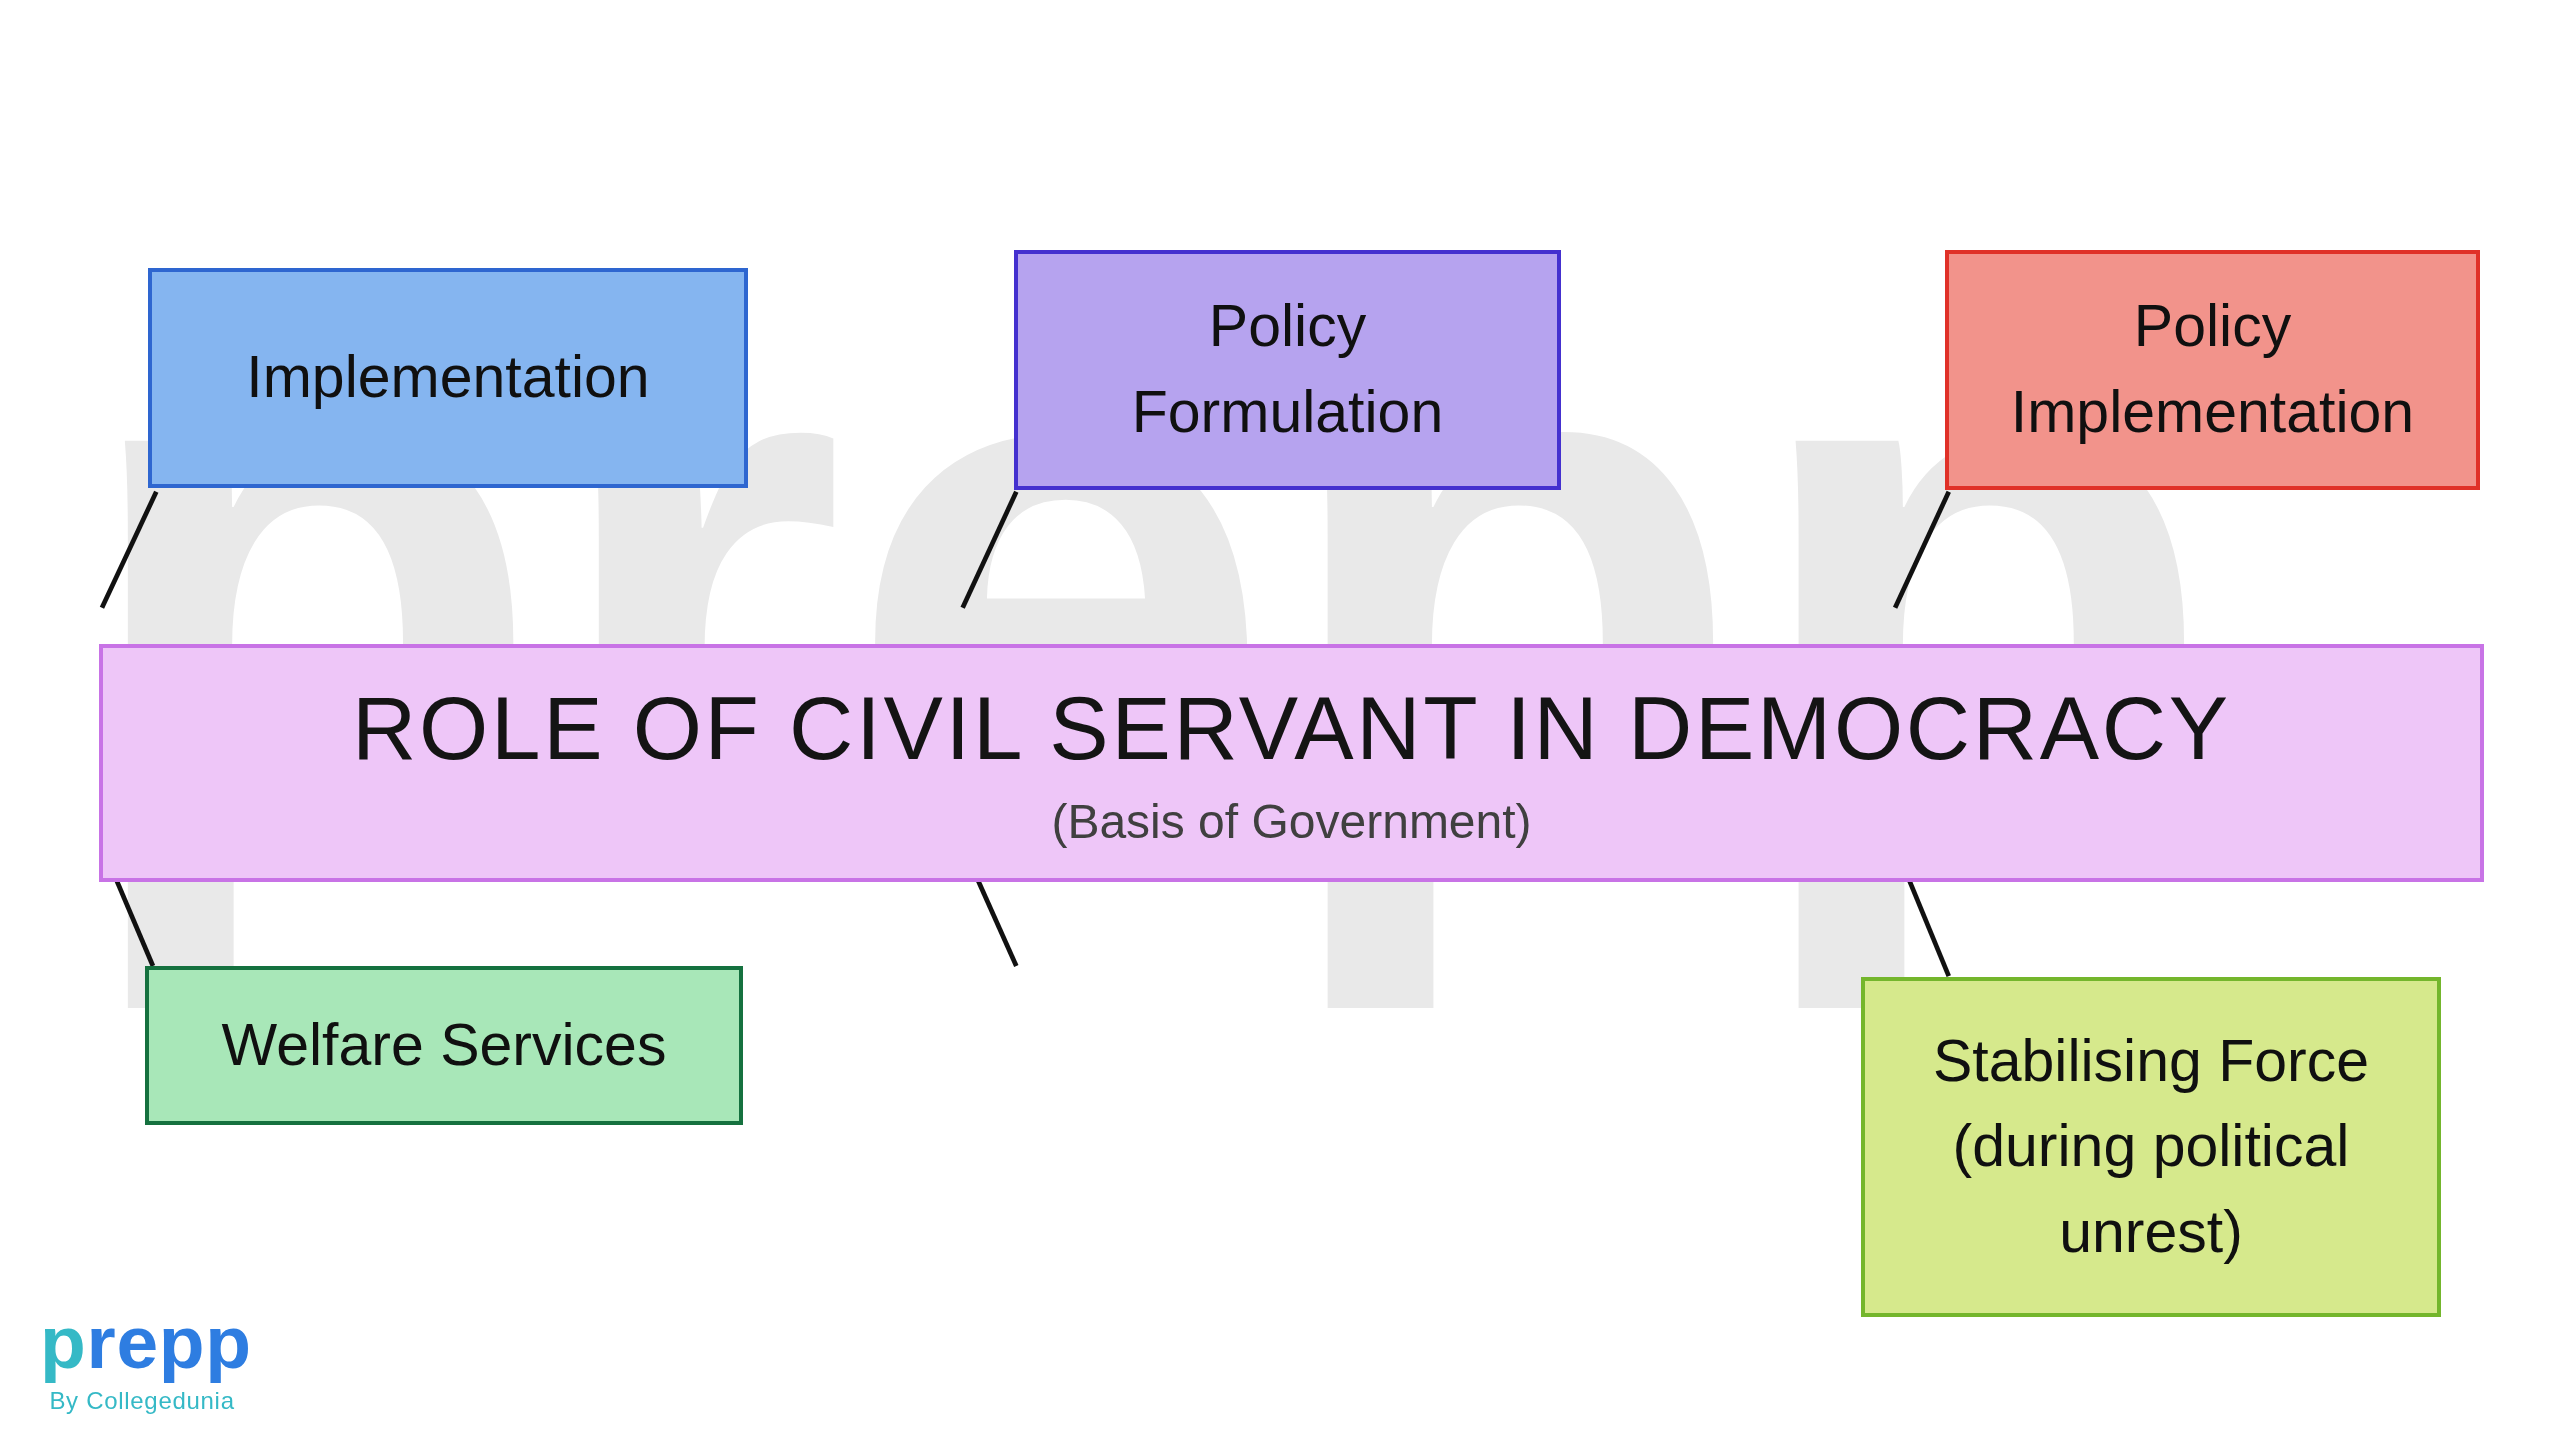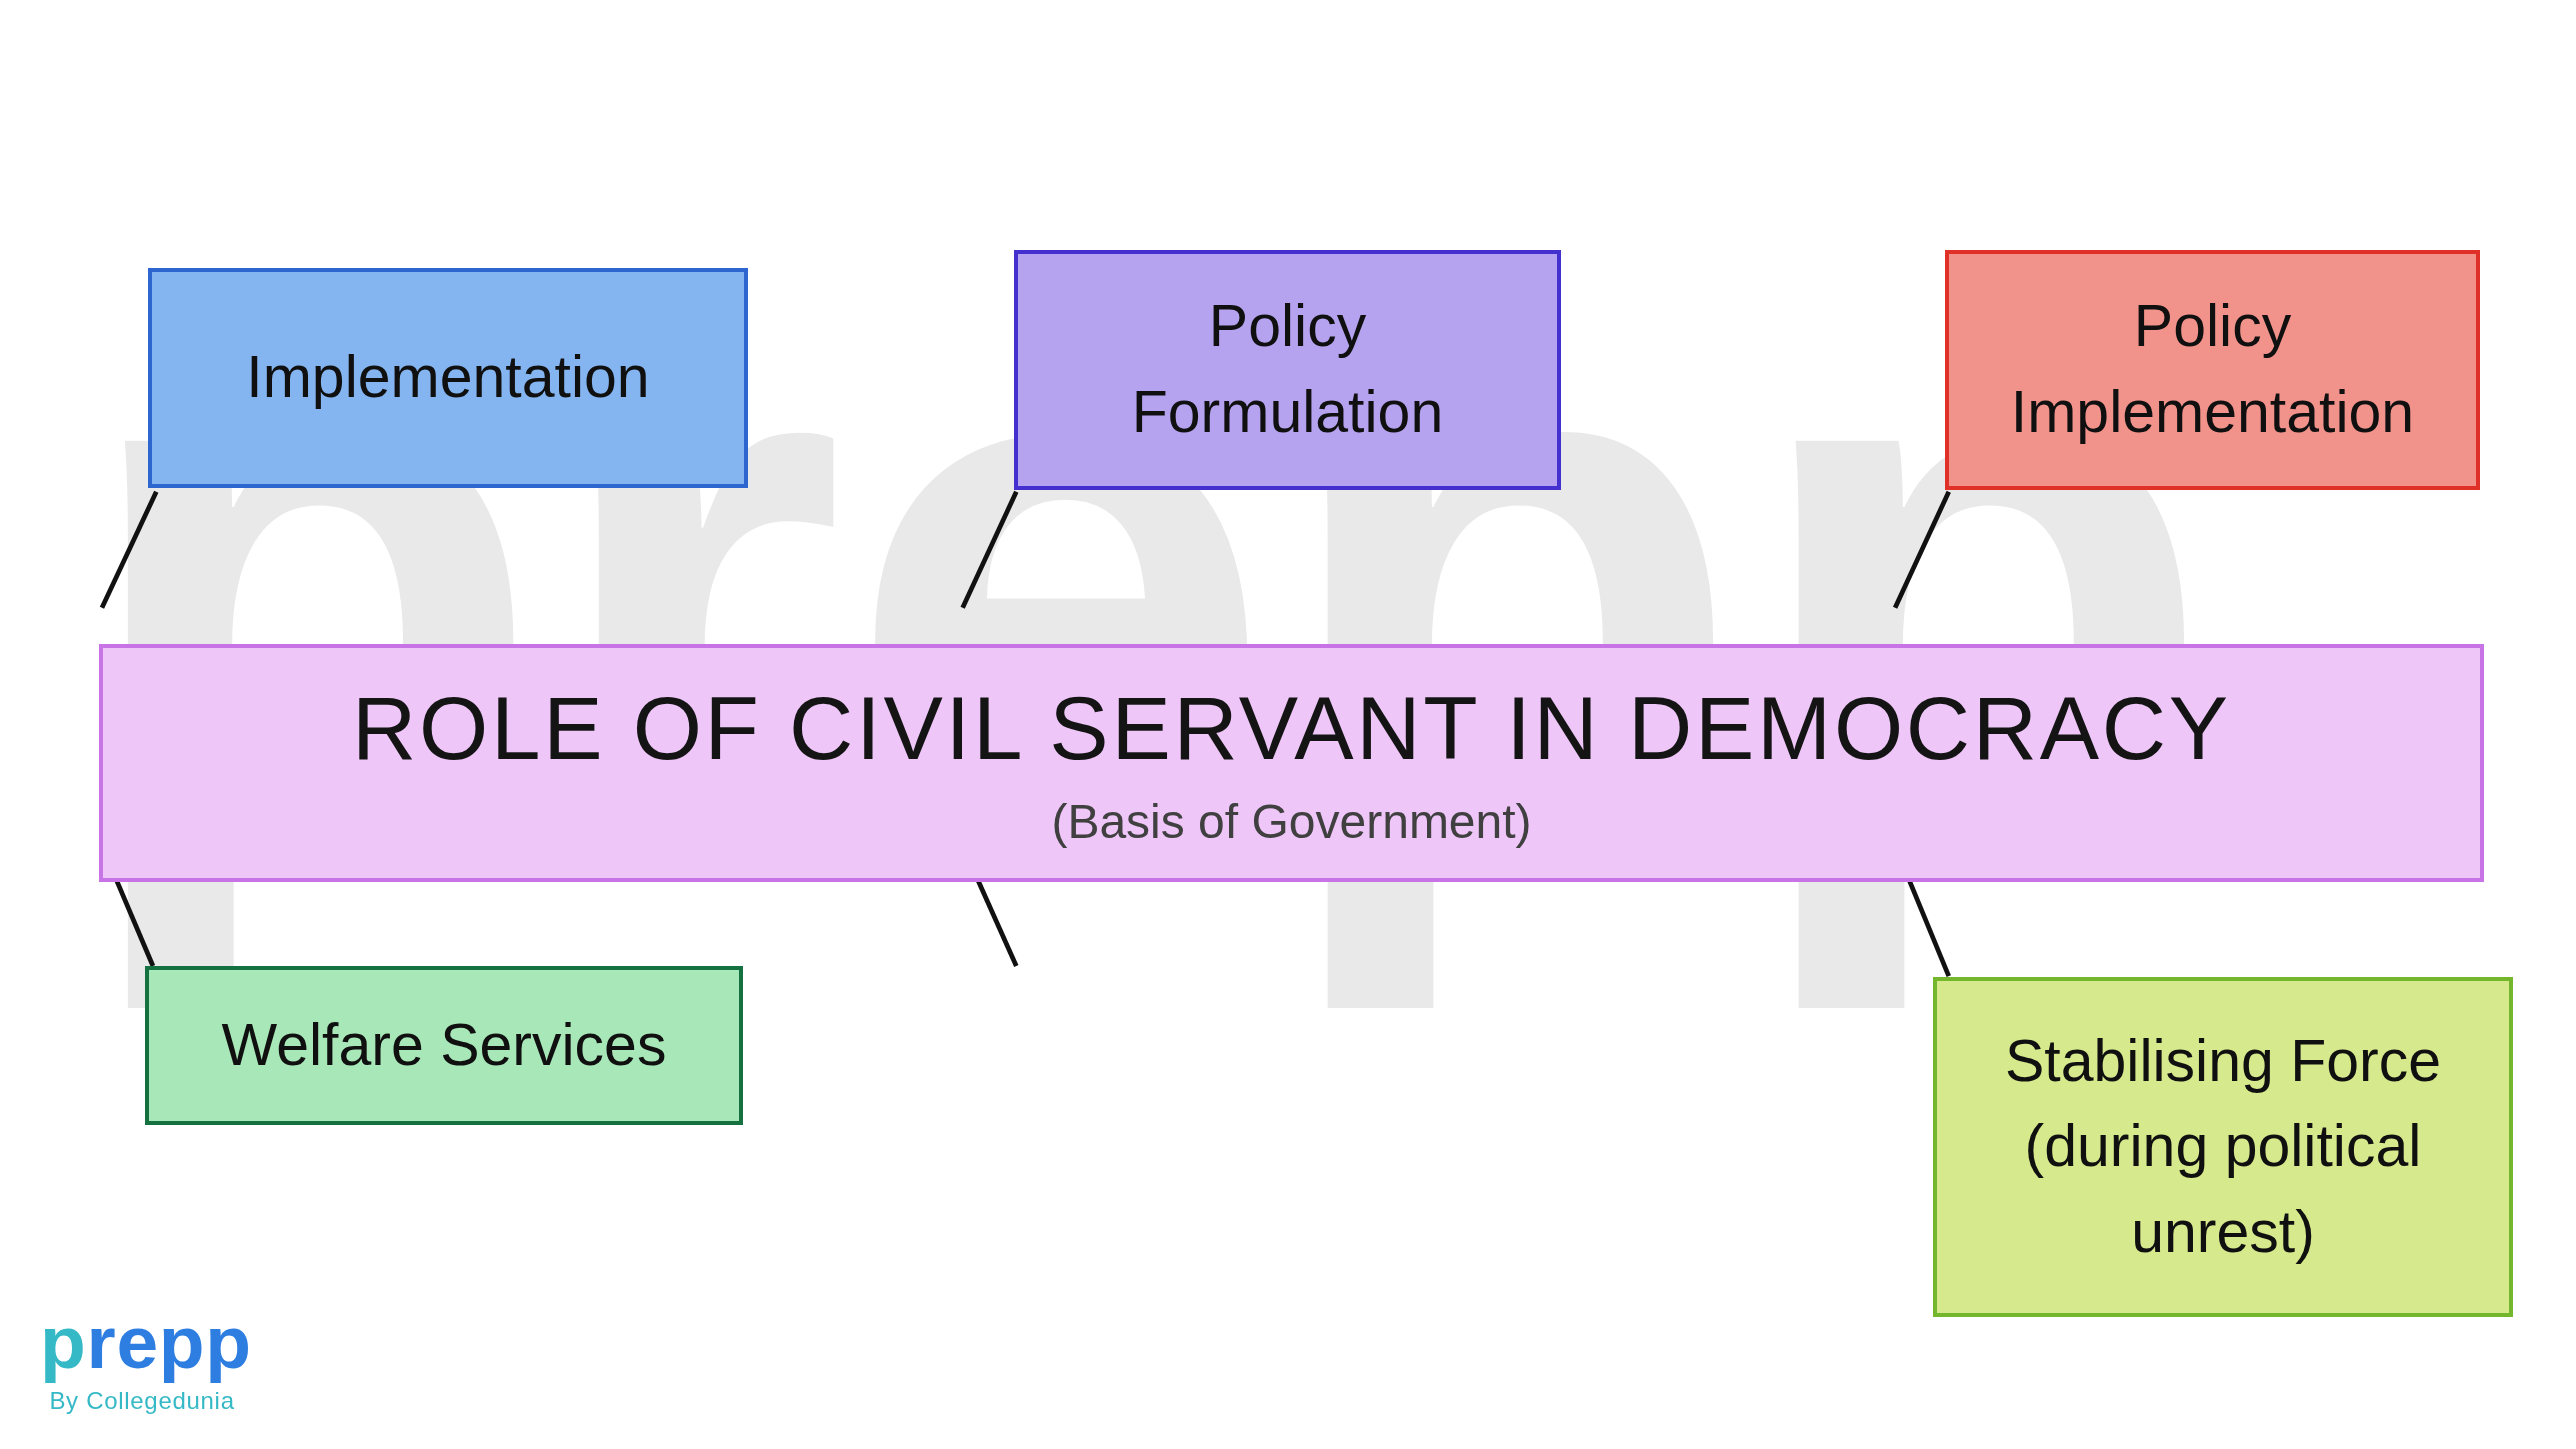--- a/index.html
+++ b/index.html
@@ -48,21 +48,21 @@
     line-height: 1.45;
     color: #101010;
     border: 4.7px solid #000;
     white-space: pre-line;
   }
   .node-administration            { left: 148px;  top: 268px;  width: 600px; height: 220px; }
   .node-policy-formulation        { left: 1014px; top: 250px;  width: 547px; height: 240px; }
   .node-policy-implementation     { left: 1945px; top: 250px;  width: 535px; height: 240px; }
   .node-welfare-services          { left: 145px;  top: 966px; width: 598px; height: 159px; }
   .node-administrative-adjudication { left: 1014px; top: 966px; width: 604px; height: 237px; }
-  .node-stabilising-force         { left: 1933px; top: 977px; width: 580px; height: 340px; }
+  .node-stabilising-force         { left: 1861px; top: 977px; width: 580px; height: 340px; }
   .banner {
     position: absolute;
     z-index: 2;
     left: 99px; top: 608px;
     width: 2385px; height: 238px;
     border: 4px solid #c873e6;
     display: flex;
     flex-direction: column;
     align-items: center;
     justify-content: center;

